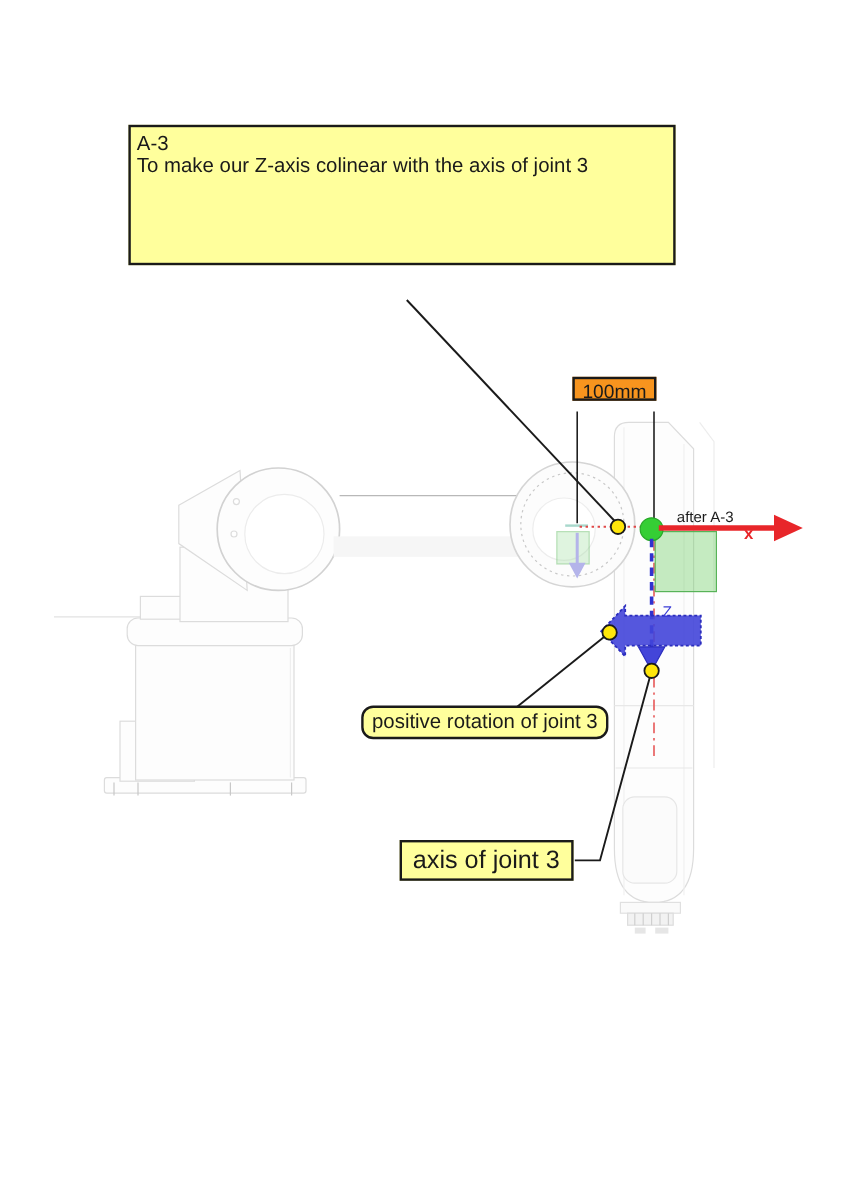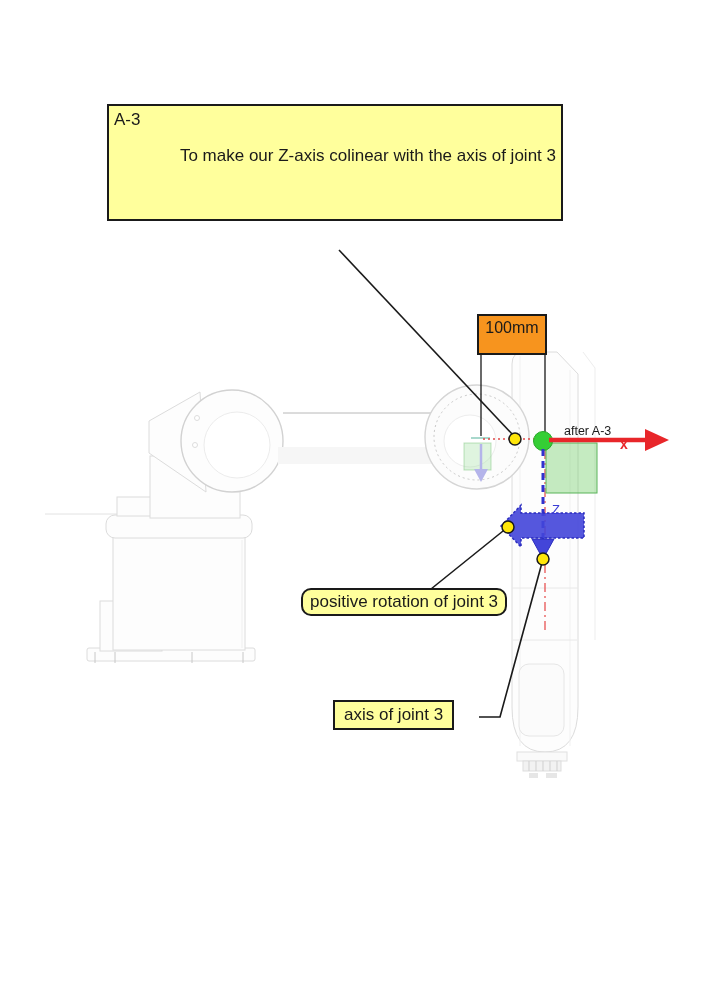--- a/index.html
+++ b/index.html
@@ -13,37 +13,37 @@
   html,body{background:#ffffff;}
   body{font-family:"Liberation Sans",sans-serif;color:var(--ink);}
   .page{position:relative;width:707px;height:1000px;background:#ffffff;overflow:hidden;}
   .page svg{position:absolute;left:0;top:0;}
 
   .callout{
     position:absolute;left:107px;top:104px;width:456px;height:117px;
     background:var(--callout-bg);border:2px solid var(--ink);
     padding:5px 5px;font-size:17px;line-height:18px;
   }
-  .callout .body{margin-top:18px;text-align:right;}
+  .callout .body{}
   .callout .cmd{margin-top:22px;}
 
   .dim-label{
-    position:absolute;left:477px;top:314px;width:70px;height:41px;
+    position:absolute;left:477px;top:314px;width:70px;height:20px;
     background:var(--dimension-bg);border:2px solid var(--ink);
     text-align:center;font-size:16px;line-height:24px;
   }
   .after-label{position:absolute;left:564px;top:424px;font-size:12.5px;font-weight:normal;}
   .x-label{position:absolute;left:620px;top:436px;font-size:14px;font-weight:bold;color:var(--x-red);}
   .z-label{position:absolute;left:552px;top:502px;font-size:13px;color:var(--z-blue);}
   .note{
     position:absolute;background:var(--callout-bg);border:2px solid var(--ink);
     white-space:nowrap;
   }
   .note-positive{left:301px;top:588px;padding:2px 7px;font-size:17px;border-radius:10px;}
-  .note-axis{left:333px;top:700px;padding:3px 9px;font-size:17px;}
+  .note-axis{left:333px;top:700px;padding:3px 9px;font-size:21px;}
 
   .robot-part{fill:#fdfdfd;stroke:#dcdcdc;stroke-width:1;}
   .faint{stroke:#e2e2e2;}
 </style>
 </head>
 <body>
 
 <div class="page">
 
   <svg width="707" height="1000" viewBox="0 0 707 1000">

